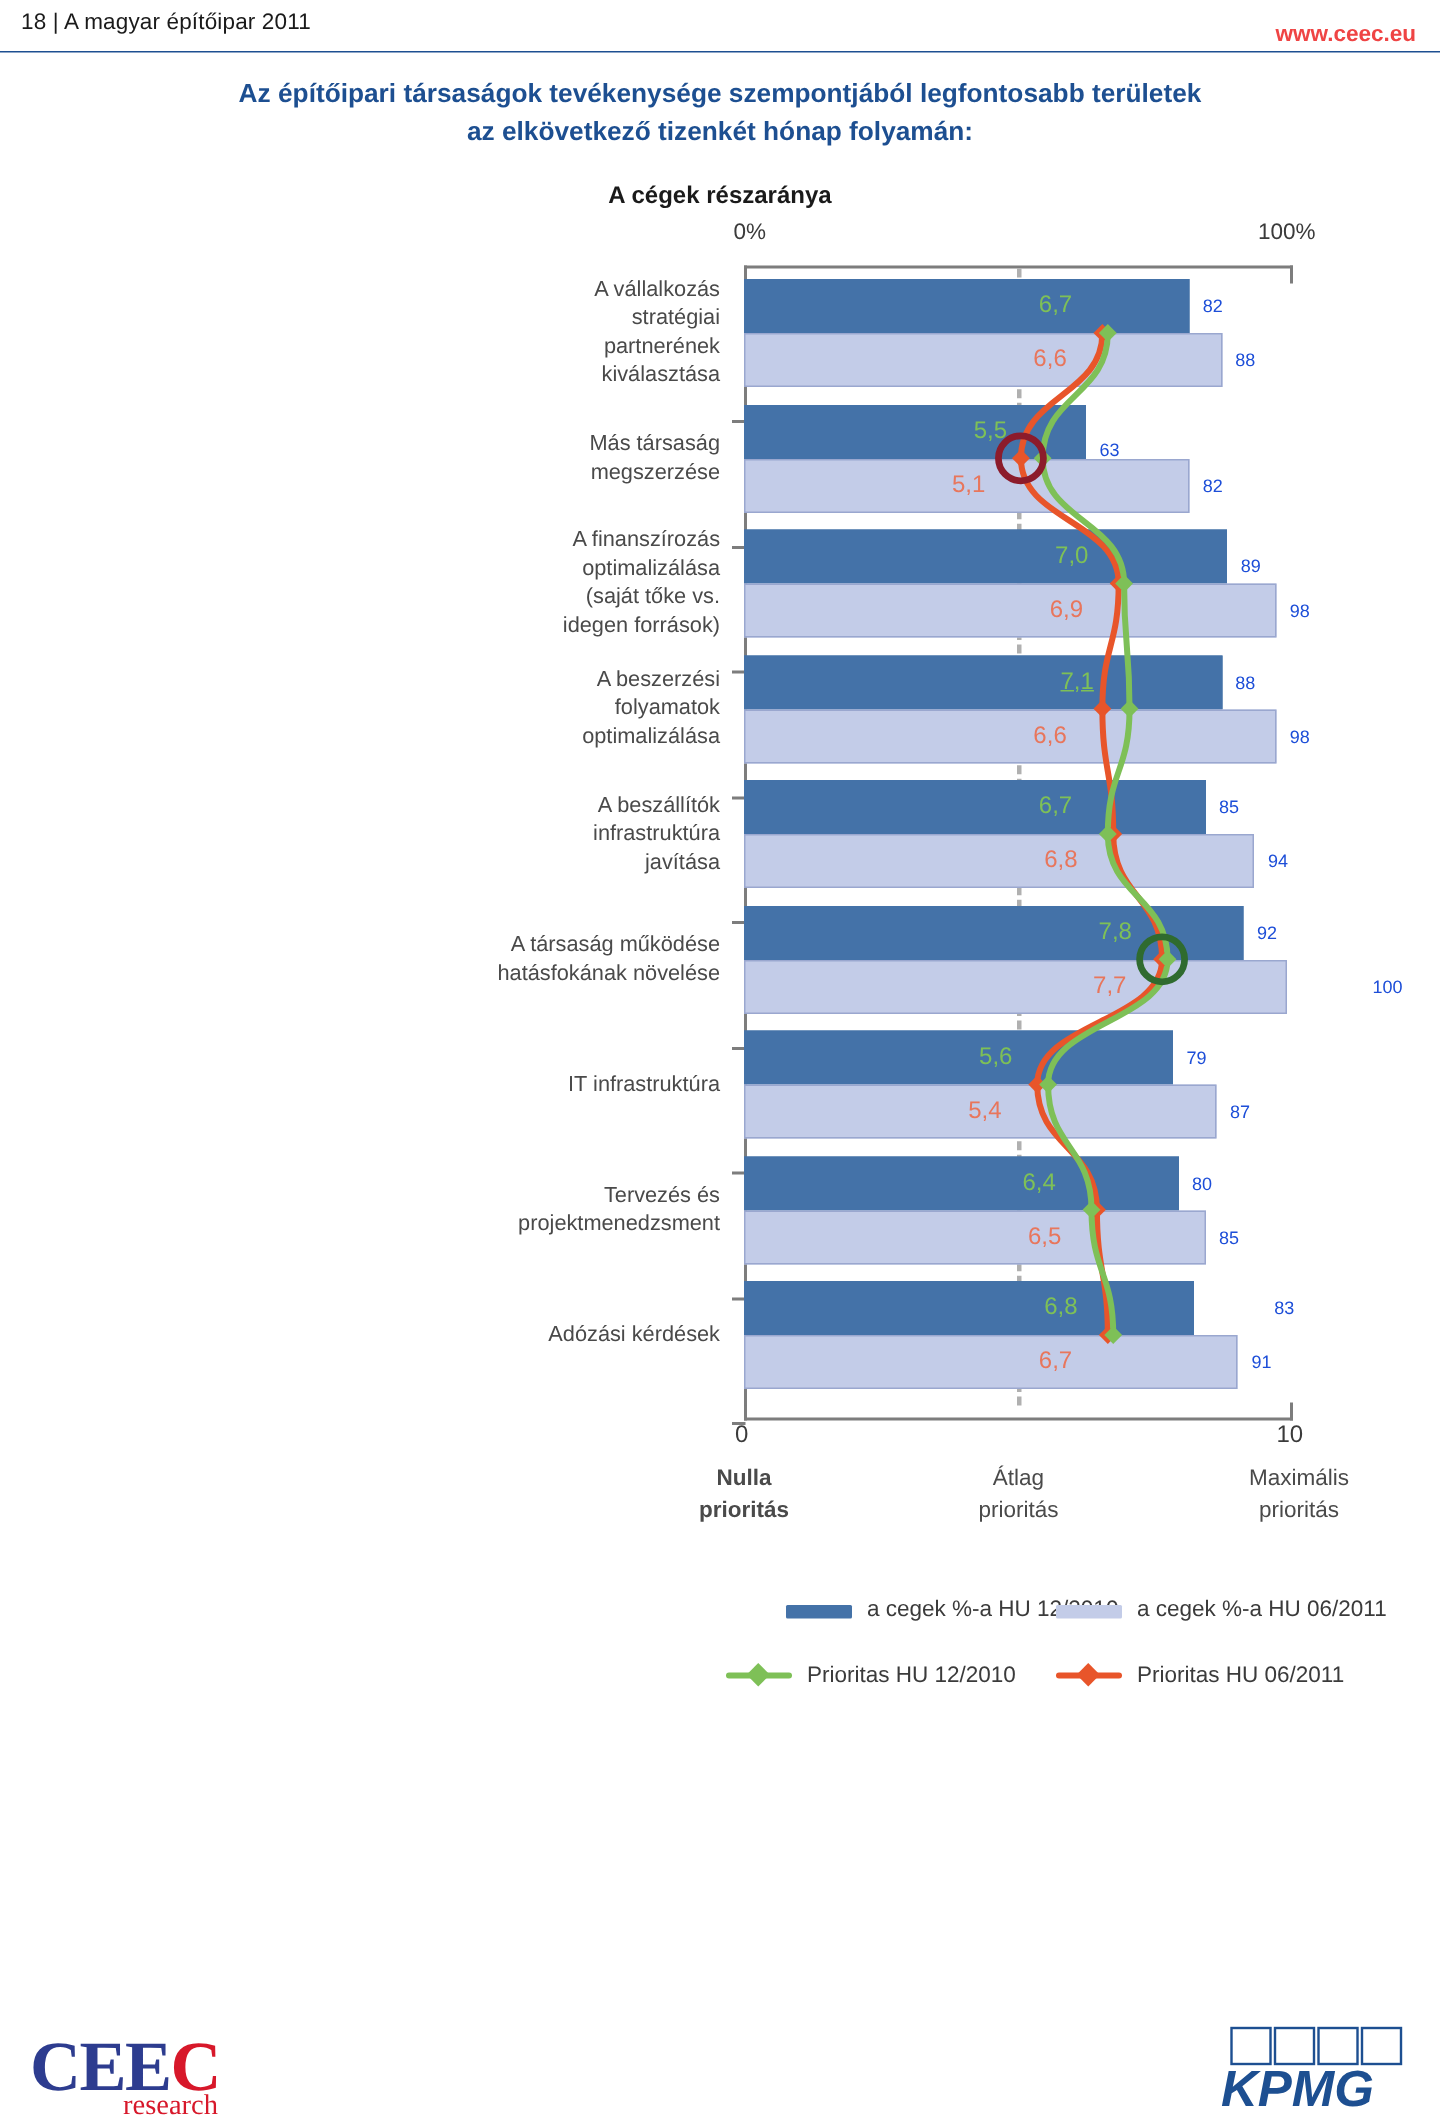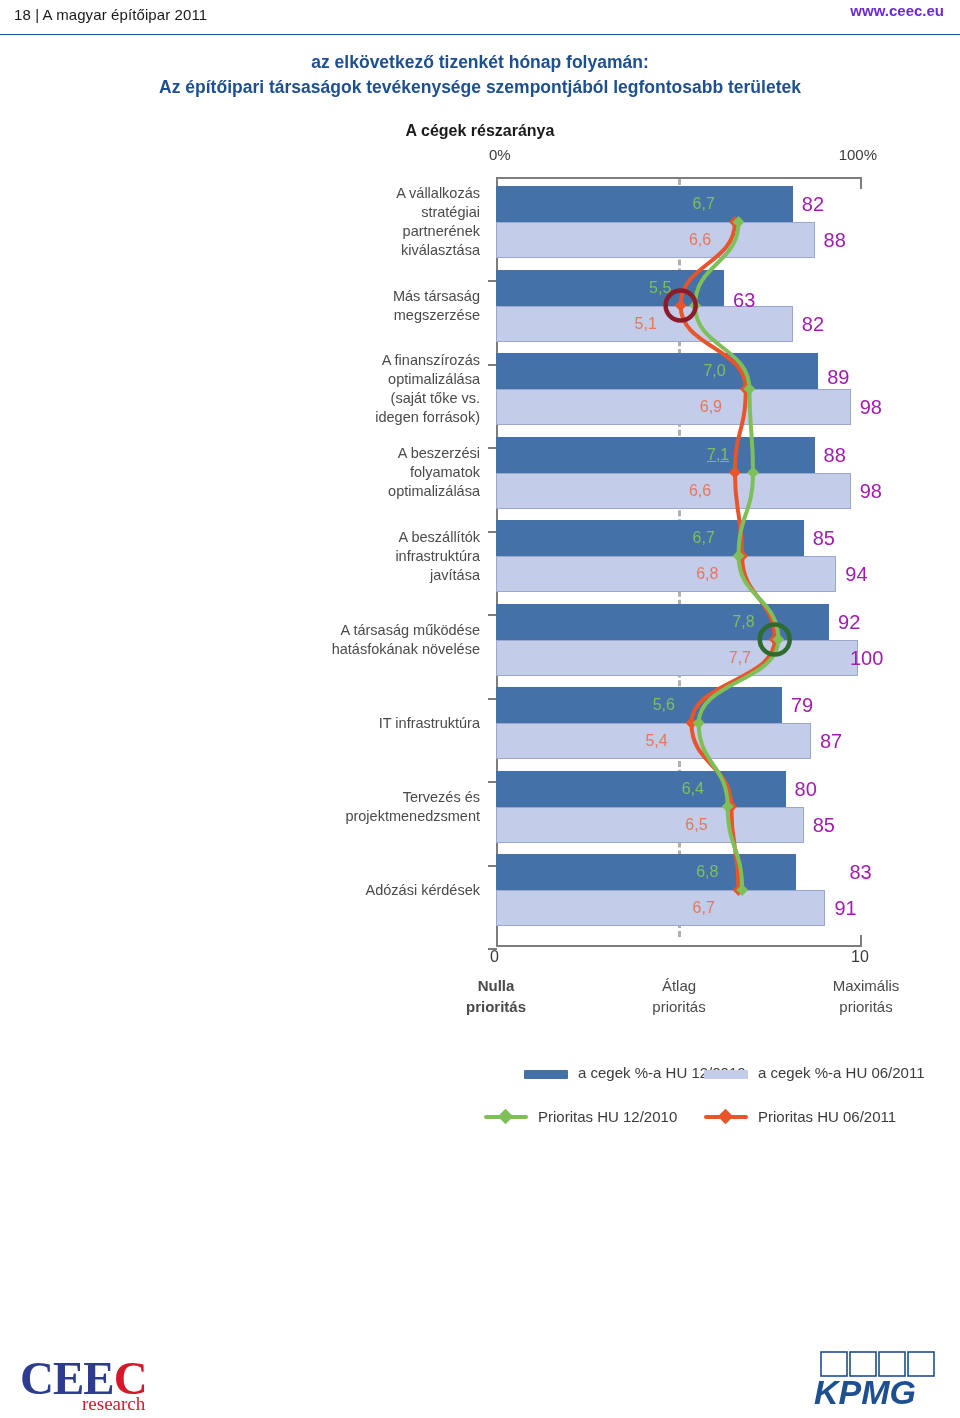--- a/index.html
+++ b/index.html
@@ -11,22 +11,22 @@
   
   .page-head{
     position:absolute;left:0;top:0;width:960px;height:34px;
     border-bottom:1px solid #1d4f91;
   }
   .page-head .folio{
     position:absolute;left:14px;top:6px;
     font-size:15px;color:#1a1a1a;letter-spacing:.1px;
   }
   .page-head .site{
-    position:absolute;right:16px;top:2px;
-    font-size:15px;font-weight:bold;color:#6d28d9;
+    position:absolute;right:16px;top:14px;
+    font-size:15px;font-weight:bold;color:#ef4444;
   }
   
   .title{
     position:absolute;left:80px;top:50px;width:800px;
     text-align:center;color:#1d4f91;font-weight:bold;
     font-size:17.5px;line-height:25px;
   }
   .subtitle{
     position:absolute;left:80px;top:122px;width:800px;
     text-align:center;color:#1a1a1a;font-weight:bold;font-size:16px;
@@ -69,21 +69,21 @@
   .row-label{
     position:absolute;left:300px;width:180px;
     text-align:right;font-size:14.5px;line-height:19px;color:#4a4a4a;
   }
   .bar{
     position:absolute;left:496px;height:36px;box-sizing:border-box;
   }
   .bar.top{background:#4472A8;border:1px solid #4472A8;}
   .bar.bot{background:#C3CCE8;border:1px solid #9aa7cf;}
   .bar-val{
-    position:absolute;font-size:20px;color:#a21caf;line-height:36px;
+    position:absolute;font-size:12px;color:#1d4ed8;line-height:36px;
   }
   .pri-val{
     position:absolute;font-size:16px;line-height:36px;font-weight:normal;
   }
   .pri-val.g{color:#7ec057;}
   .pri-val.o{color:#e8765c;}
 
   
   .scale-num{position:absolute;font-size:16px;color:#3b3b3b;}
   .scale-cap{position:absolute;font-size:15px;line-height:21px;color:#4a4a4a;text-align:center;width:140px;}
@@ -113,22 +113,22 @@
 </style>
 </head>
 <body>
 
 <div class="page-head">
   <div class="folio">18 | A magyar építőipar 2011</div>
   <div class="site">www.ceec.eu</div>
 </div>
 
 <div class="title">
+  <div>Az építőipari társaságok tevékenysége szempontjából legfontosabb területek</div>
   <div>az elkövetkező tizenkét hónap folyamán:</div>
-  <div>Az építőipari társaságok tevékenysége szempontjából legfontosabb területek</div>
 </div>
 
 <div class="subtitle">A cégek részaránya</div>
 
 <div class="chart">
 
   <div class="pct-label" id="pct0">0%</div>
   <div class="pct-label" id="pct100">100%</div>
 
   <div class="top-axis"></div>
@@ -204,21 +204,21 @@
       <div class="bar-val" style="left: 845.28px; top: 556px;">94</div>
       <div class="pri-val g" style="left: 692.54px; top: 520px;">6,7</div>
       <div class="pri-val o" style="left: 696.16px; top: 556px;">6,8</div>
       <div class="row-label" style="top: 620.5px;">
         <div>A társaság működése</div>
         <div>hatásfokának növelése</div>
       </div>
       <div class="bar top" style="top: 603.5px; width: 333.04px;"></div>
       <div class="bar bot" style="top: 639.5px; width: 362px;"></div>
       <div class="bar-val" style="left: 838.04px; top: 603.5px;">92</div>
-      <div class="bar-val" style="left: 850px; top: 639.5px;">100</div>
+      <div class="bar-val" style="left: 915px; top: 639.5px;">100</div>
       <div class="pri-val g" style="left: 732.36px; top: 603.5px;">7,8</div>
       <div class="pri-val o" style="left: 728.74px; top: 639.5px;">7,7</div>
       <div class="row-label" style="top: 713.5px;">
         <div>IT infrastruktúra</div>
       </div>
       <div class="bar top" style="top: 687px; width: 285.98px;"></div>
       <div class="bar bot" style="top: 723px; width: 314.94px;"></div>
       <div class="bar-val" style="left: 790.98px; top: 687px;">79</div>
       <div class="bar-val" style="left: 819.94px; top: 723px;">87</div>
       <div class="pri-val g" style="left: 652.72px; top: 687px;">5,6</div>

